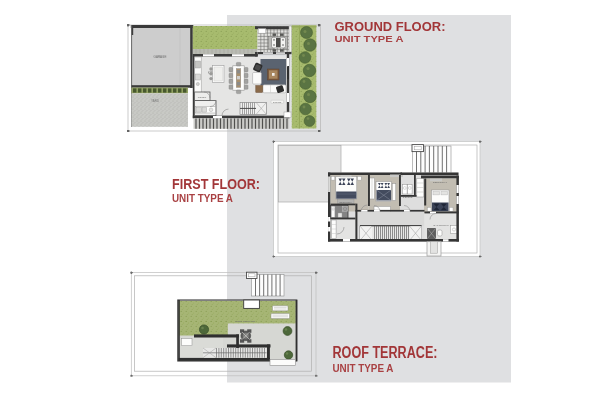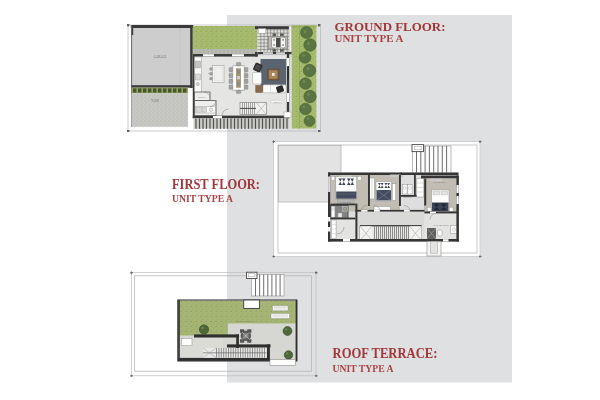--- a/index.html
+++ b/index.html
@@ -1,17 +1,17 @@
 <!DOCTYPE html>
 <html><head>
 <meta charset="utf-8">
 <style>
   html,body{margin:0;padding:0;background:#ffffff;}
-  .wrap{width:600px;height:400px;position:relative;overflow:hidden;background:#ffffff;
-        font-family:Liberation Serif, serif;}
+  .wrap{width:511px;height:400px;position:relative;overflow:hidden;background:#ffffff;
+        font-family:Liberation Sans, sans-serif;}
   svg{position:absolute;top:0;left:0;}
 </style>
 </head>
 <body>
 <div class="wrap">
 <svg width="600" height="400" viewBox="0 0 600 400" xmlns="http://www.w3.org/2000/svg">
 <defs>
 <pattern id="speckle" width="4" height="4" patternUnits="userSpaceOnUse">
 <rect width="4" height="4" fill="none"></rect>
 <circle cx="1" cy="1" r="0.55" fill="#a9aaa6"></circle>

